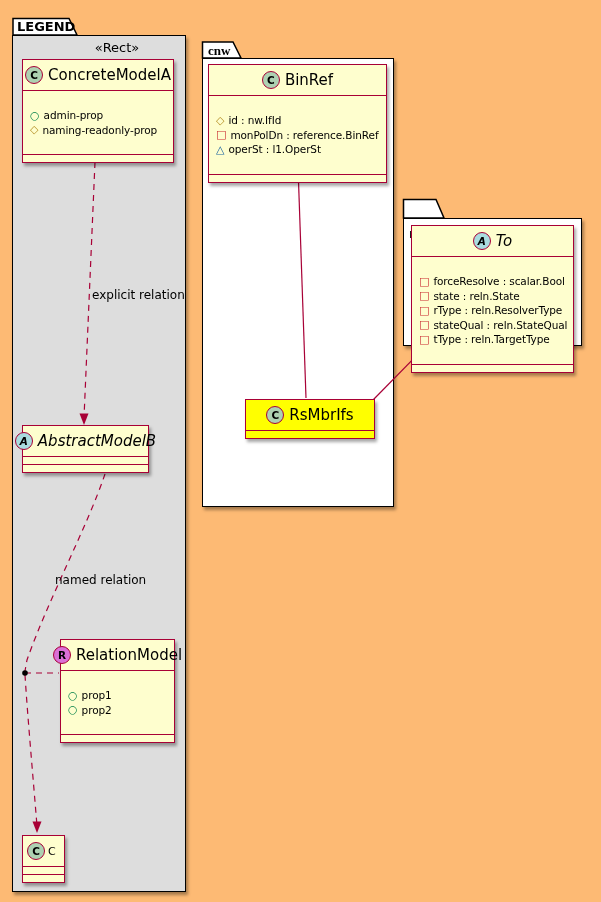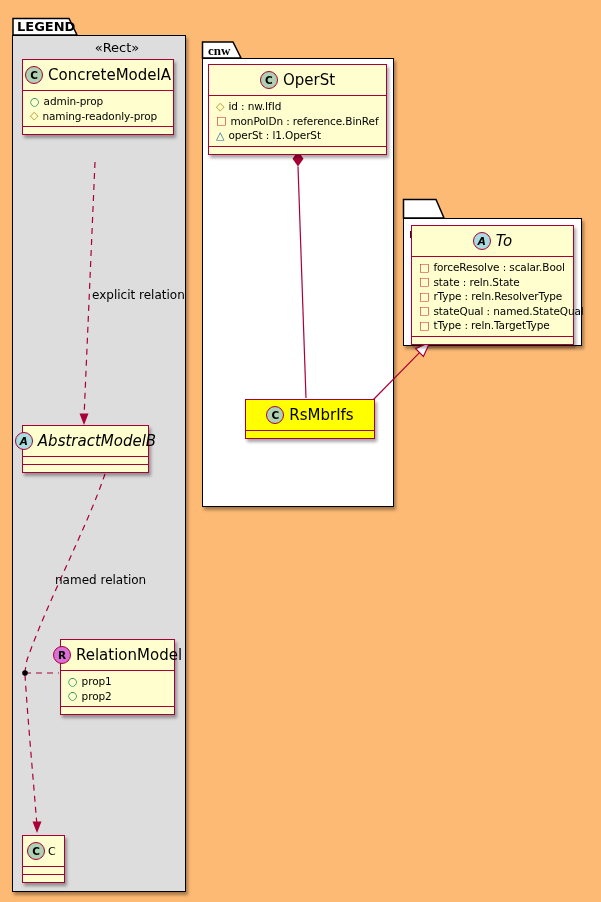--- a/index.html
+++ b/index.html
@@ -37,21 +37,21 @@
   .spot{
     width:16px;height:16px;border-radius:50%;border:1px solid #A80036;
     display:flex;align-items:center;justify-content:center;
     font-size:10.5px;font-weight:bold;flex:0 0 auto;line-height:1;
   }
   .spot-c{background:#ADD1B2;}
   .spot-a{background:#A9DCDF;font-style:italic;}
   .spot-r{background:#DA70D6;}
   .uml-name{font-size:15px;white-space:nowrap;}
   .uml-name.abstract{font-style:italic;}
-  .uml-fields{border-top:1px solid #A80036;padding:3px 0;}
+  .uml-fields{border-top:1px solid #A80036;padding:17px 0;}
   .uml-field{
     display:flex;align-items:center;gap:4px;
     padding:0 4px 0 7px;line-height:14.5px;white-space:nowrap;
   }
   .ficon{font-size:11px;line-height:1;flex:0 0 auto;}
   .ficon[data-icon="circle"]::before{content:"○";color:#038048;}
   .ficon[data-icon="square"]::before{content:"□";color:#C82930;}
   .ficon[data-icon="diamond"]::before{content:"◇";color:#B38D22;}
   .ficon[data-icon="triangle"]::before{content:"△";color:#1963A0;}
   .flabel{font-size:10.5px;letter-spacing:-0.1px;}
@@ -149,21 +149,21 @@
       <span class="spot spot-c">C</span>
       <span class="uml-name" style="font-size:11px;">C</span>
     </div>
     <div class="uml-sep"></div>
     <div class="uml-sep"></div>
   </div>
 
   <div class="uml-class" style="left:208px;top:64px;width:177px;">
     <div class="uml-title">
       <span class="spot spot-c">C</span>
-      <span class="uml-name">OperSt</span>
+      <span class="uml-name">BinRef</span>
     </div>
     <div class="uml-fields">
       <div class="uml-field">
         <span class="ficon" data-icon="diamond"></span>
         <span class="flabel">id : nw.IfId</span>
       </div>
       <div class="uml-field">
         <span class="ficon" data-icon="square"></span>
         <span class="flabel">monPolDn : reference.BinRef</span>
       </div>
@@ -196,21 +196,21 @@
       <div class="uml-field">
         <span class="ficon" data-icon="square"></span>
         <span class="flabel">state : reln.State</span>
       </div>
       <div class="uml-field">
         <span class="ficon" data-icon="square"></span>
         <span class="flabel">rType : reln.ResolverType</span>
       </div>
       <div class="uml-field">
         <span class="ficon" data-icon="square"></span>
-        <span class="flabel">stateQual : named.StateQual</span>
+        <span class="flabel">stateQual : reln.StateQual</span>
       </div>
       <div class="uml-field">
         <span class="ficon" data-icon="square"></span>
         <span class="flabel">tType : reln.TargetType</span>
       </div>
     </div>
     <div class="uml-sep"></div>
   </div>
 
 </div>

